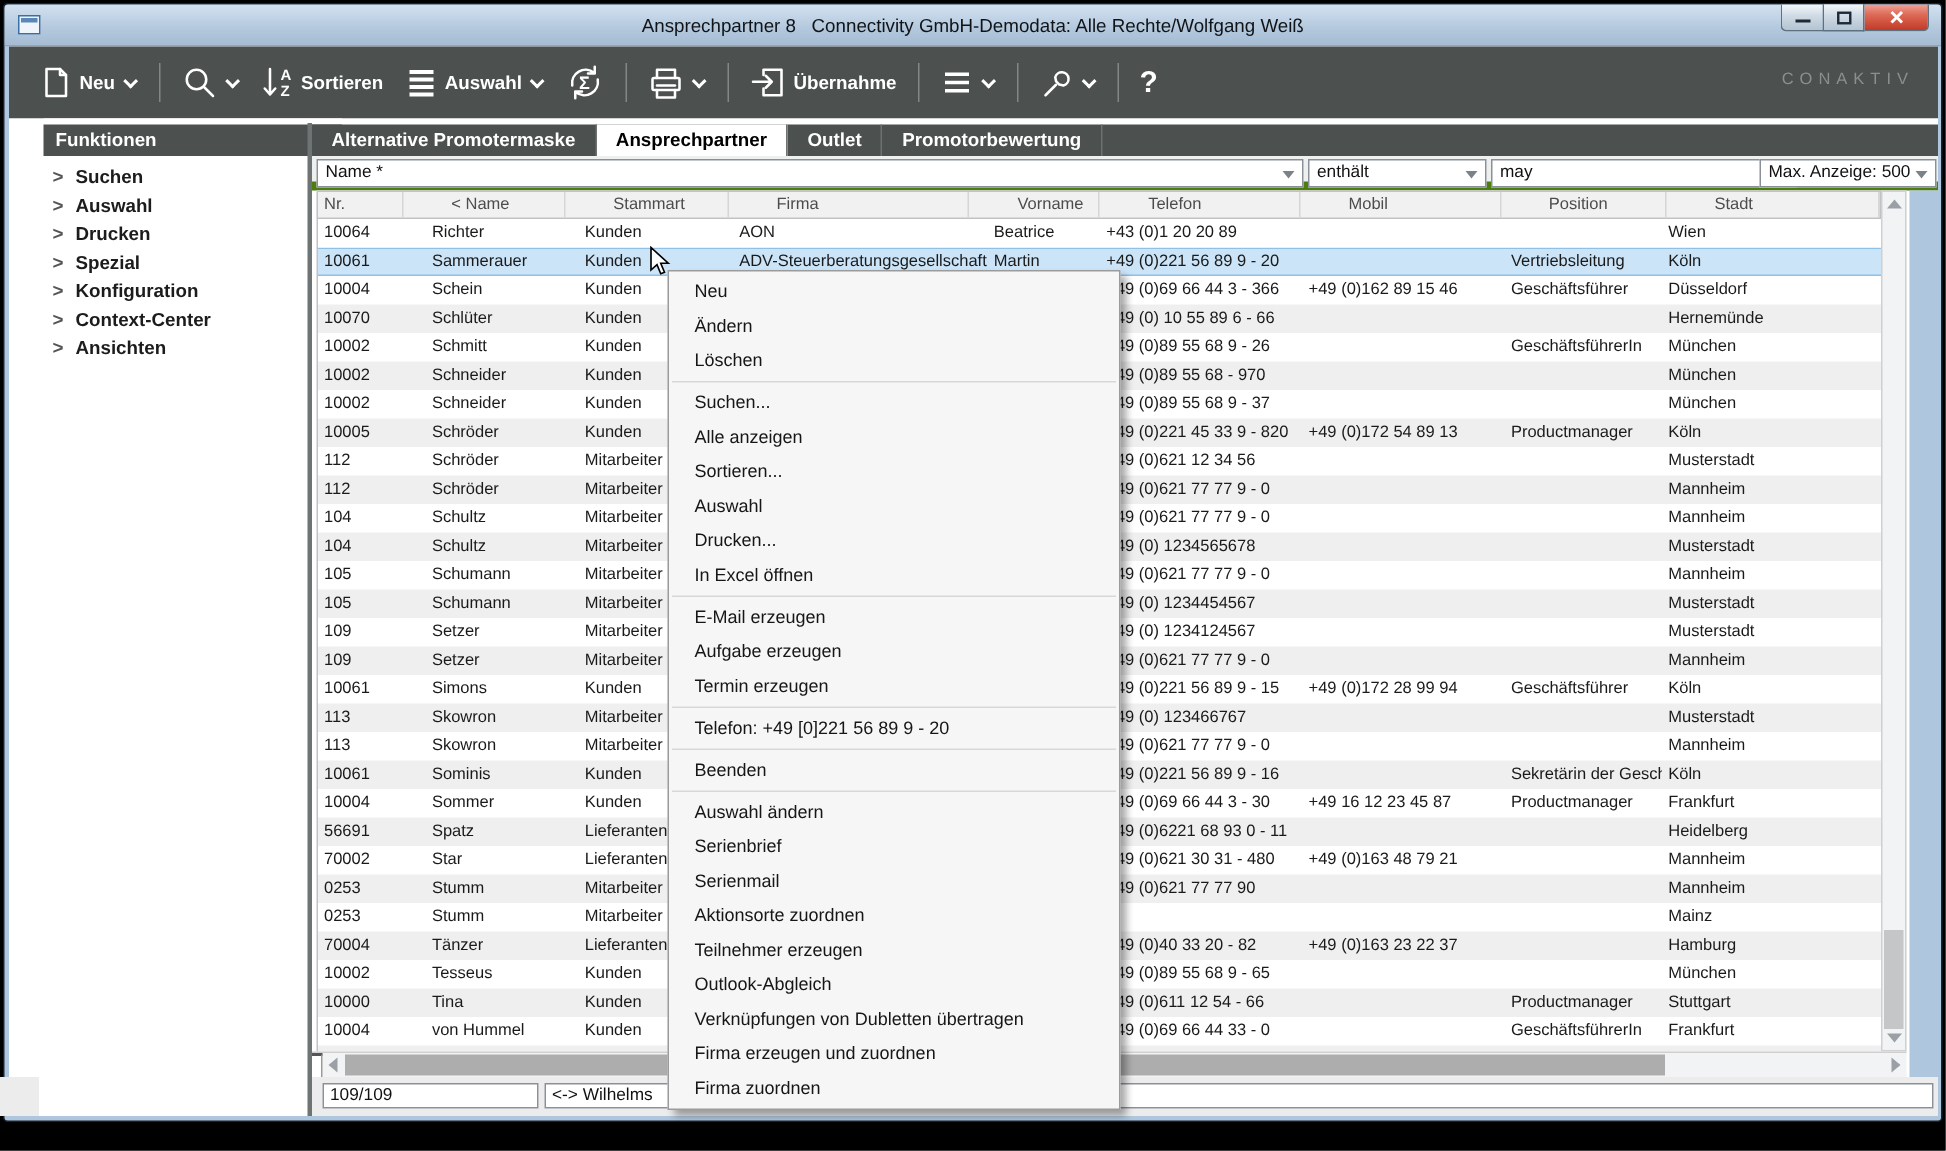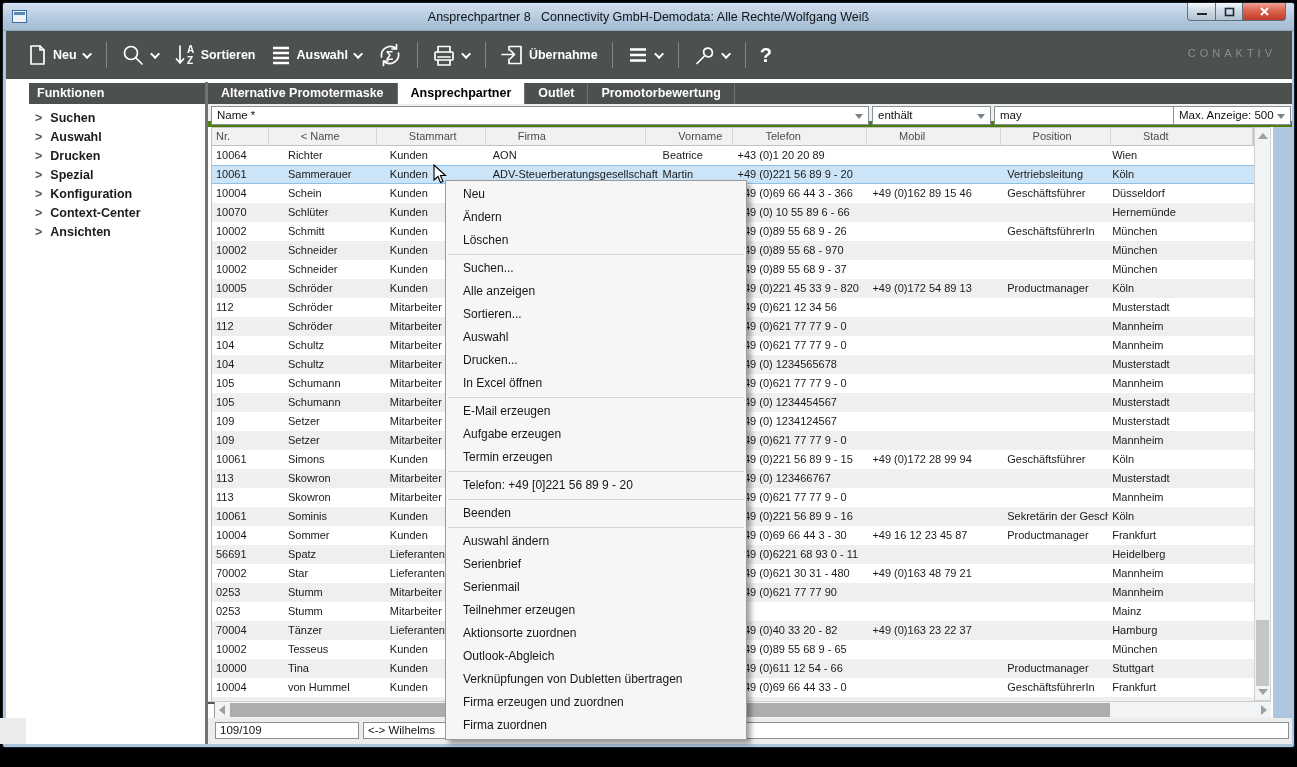--- a/index.html
+++ b/index.html
@@ -686,22 +686,22 @@
     <div class="menu-item">Aufgabe erzeugen</div>
     <div class="menu-item">Termin erzeugen</div>
     <div class="menu-sep"></div>
     <div class="menu-item">Telefon: +49 [0]221 56 89 9 - 20</div>
     <div class="menu-sep"></div>
     <div class="menu-item">Beenden</div>
     <div class="menu-sep"></div>
     <div class="menu-item">Auswahl ändern</div>
     <div class="menu-item">Serienbrief</div>
     <div class="menu-item">Serienmail</div>
+    <div class="menu-item">Aktionsorte zuordnen</div>
     <div class="menu-item">Teilnehmer erzeugen</div>
-    <div class="menu-item">Aktionsorte zuordnen</div>
     <div class="menu-item">Outlook-Abgleich</div>
     <div class="menu-item">Verknüpfungen von Dubletten übertragen</div>
     <div class="menu-item">Firma erzeugen und zuordnen</div>
     <div class="menu-item">Firma zuordnen</div>
   </div>
 
 <svg class="cursor" width="16" height="22" viewBox="0 0 16 22">
   <path d="M1 1 L1 16 L5 12.5 L7.5 18.5 L10 17.5 L7.5 11.5 L12.5 11.5 Z" fill="#fff" stroke="#000" stroke-width="1.1"></path>
 </svg>
 

